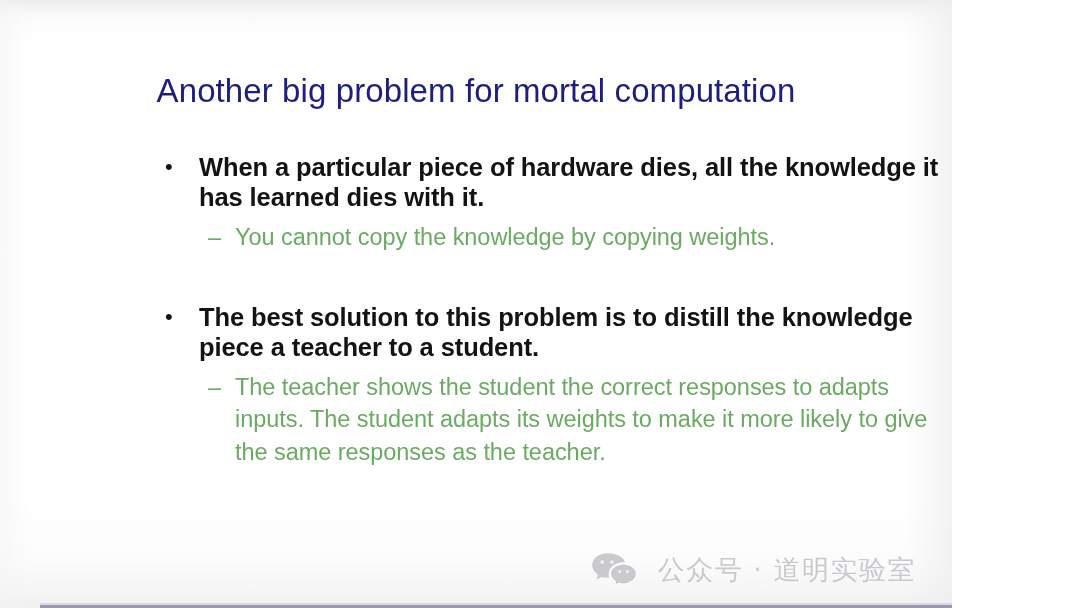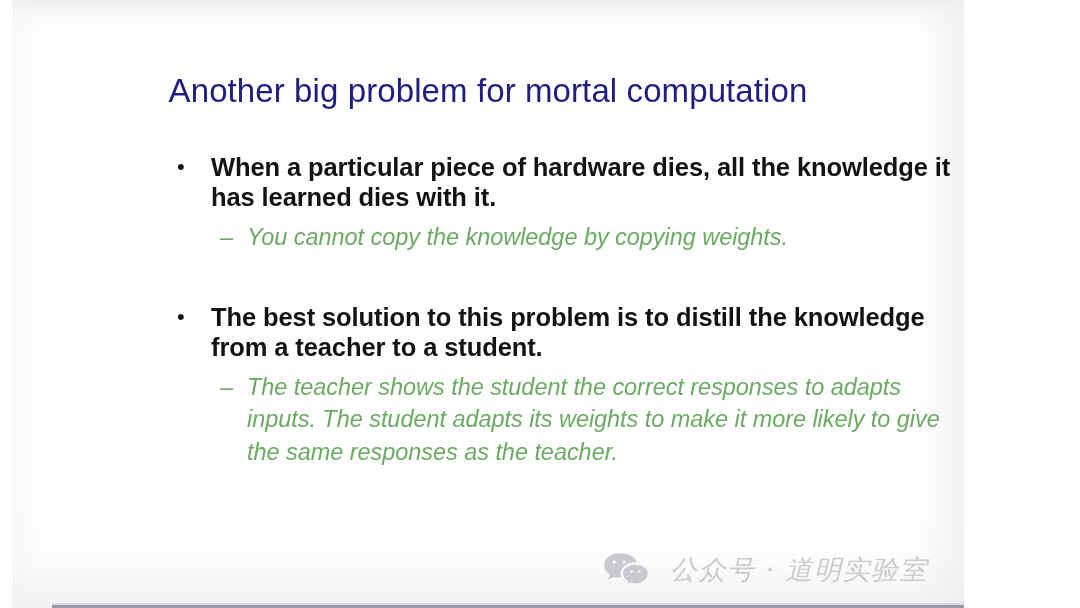--- a/index.html
+++ b/index.html
@@ -16,21 +16,20 @@
   }
 
   #slide {
     position: relative;
     width: 952px;
     height: 608px;
     box-sizing: border-box;
     background:
       linear-gradient(to bottom, #ececec 0px, #f4f4f4 8px, #fbfbfb 18px, #ffffff 40px, #ffffff 500px, #fcfcfc 560px, #f4f4f5 596px, #f1f1f3 604px);
     overflow: hidden;
-    margin-left: 12px;
   }
 
   
   #edge-wash {
     position: absolute;
     inset: 0;
     pointer-events: none;
     background:
       linear-gradient(to left, rgba(238,238,240,0.75) 0px, rgba(255,255,255,0) 46px),
       linear-gradient(to right, rgba(244,244,244,0.55) 0px, rgba(255,255,255,0) 30px);
@@ -112,31 +111,30 @@
     letter-spacing: -0.05px;
   }
   .l2 .marker {
     position: absolute;
     left: 45px;
     top: 0;
     color: #6aab62;
     font-size: 23.5px;
     line-height: 32.5px;
   }
-  .l2-text { display: block; font-style: italic; }
+  .l2-text { display: block; }
 
   #watermark {
     position: absolute;
     right: 36px;
     bottom: 22px;
     display: flex;
     align-items: center;
     gap: 21px;
     opacity: 1;
-    font-style: italic;
   }
   #wechat-icon { display: block; }
   #watermark-text {
     color: #c9c9ce;
     font-size: 27px;
     line-height: 1;
     font-family: "DejaVu Sans", sans-serif;
     letter-spacing: 1.5px;
     white-space: nowrap;
   }
@@ -159,21 +157,21 @@
       </div>
       <div class="l2">
         <span class="marker">–</span>
         <span class="l2-text">You cannot copy the knowledge by copying weights.</span>
       </div>
     </div>
 
     <div class="bullet-group second">
       <div class="l1">
         <span class="marker">•</span>
-        <span class="l1-text">The best solution to this problem is to distill the knowledge from a teacher to a student.</span>
+        <span class="l1-text">The best solution to this problem is to distill the knowledge piece a teacher to a student.</span>
       </div>
       <div class="l2">
         <span class="marker">–</span>
         <span class="l2-text">The teacher shows the student the correct responses to adapts inputs. The student adapts its weights to make it more likely to give the same responses as the teacher.</span>
       </div>
     </div>
 
   </div>
 
   <div id="watermark">

